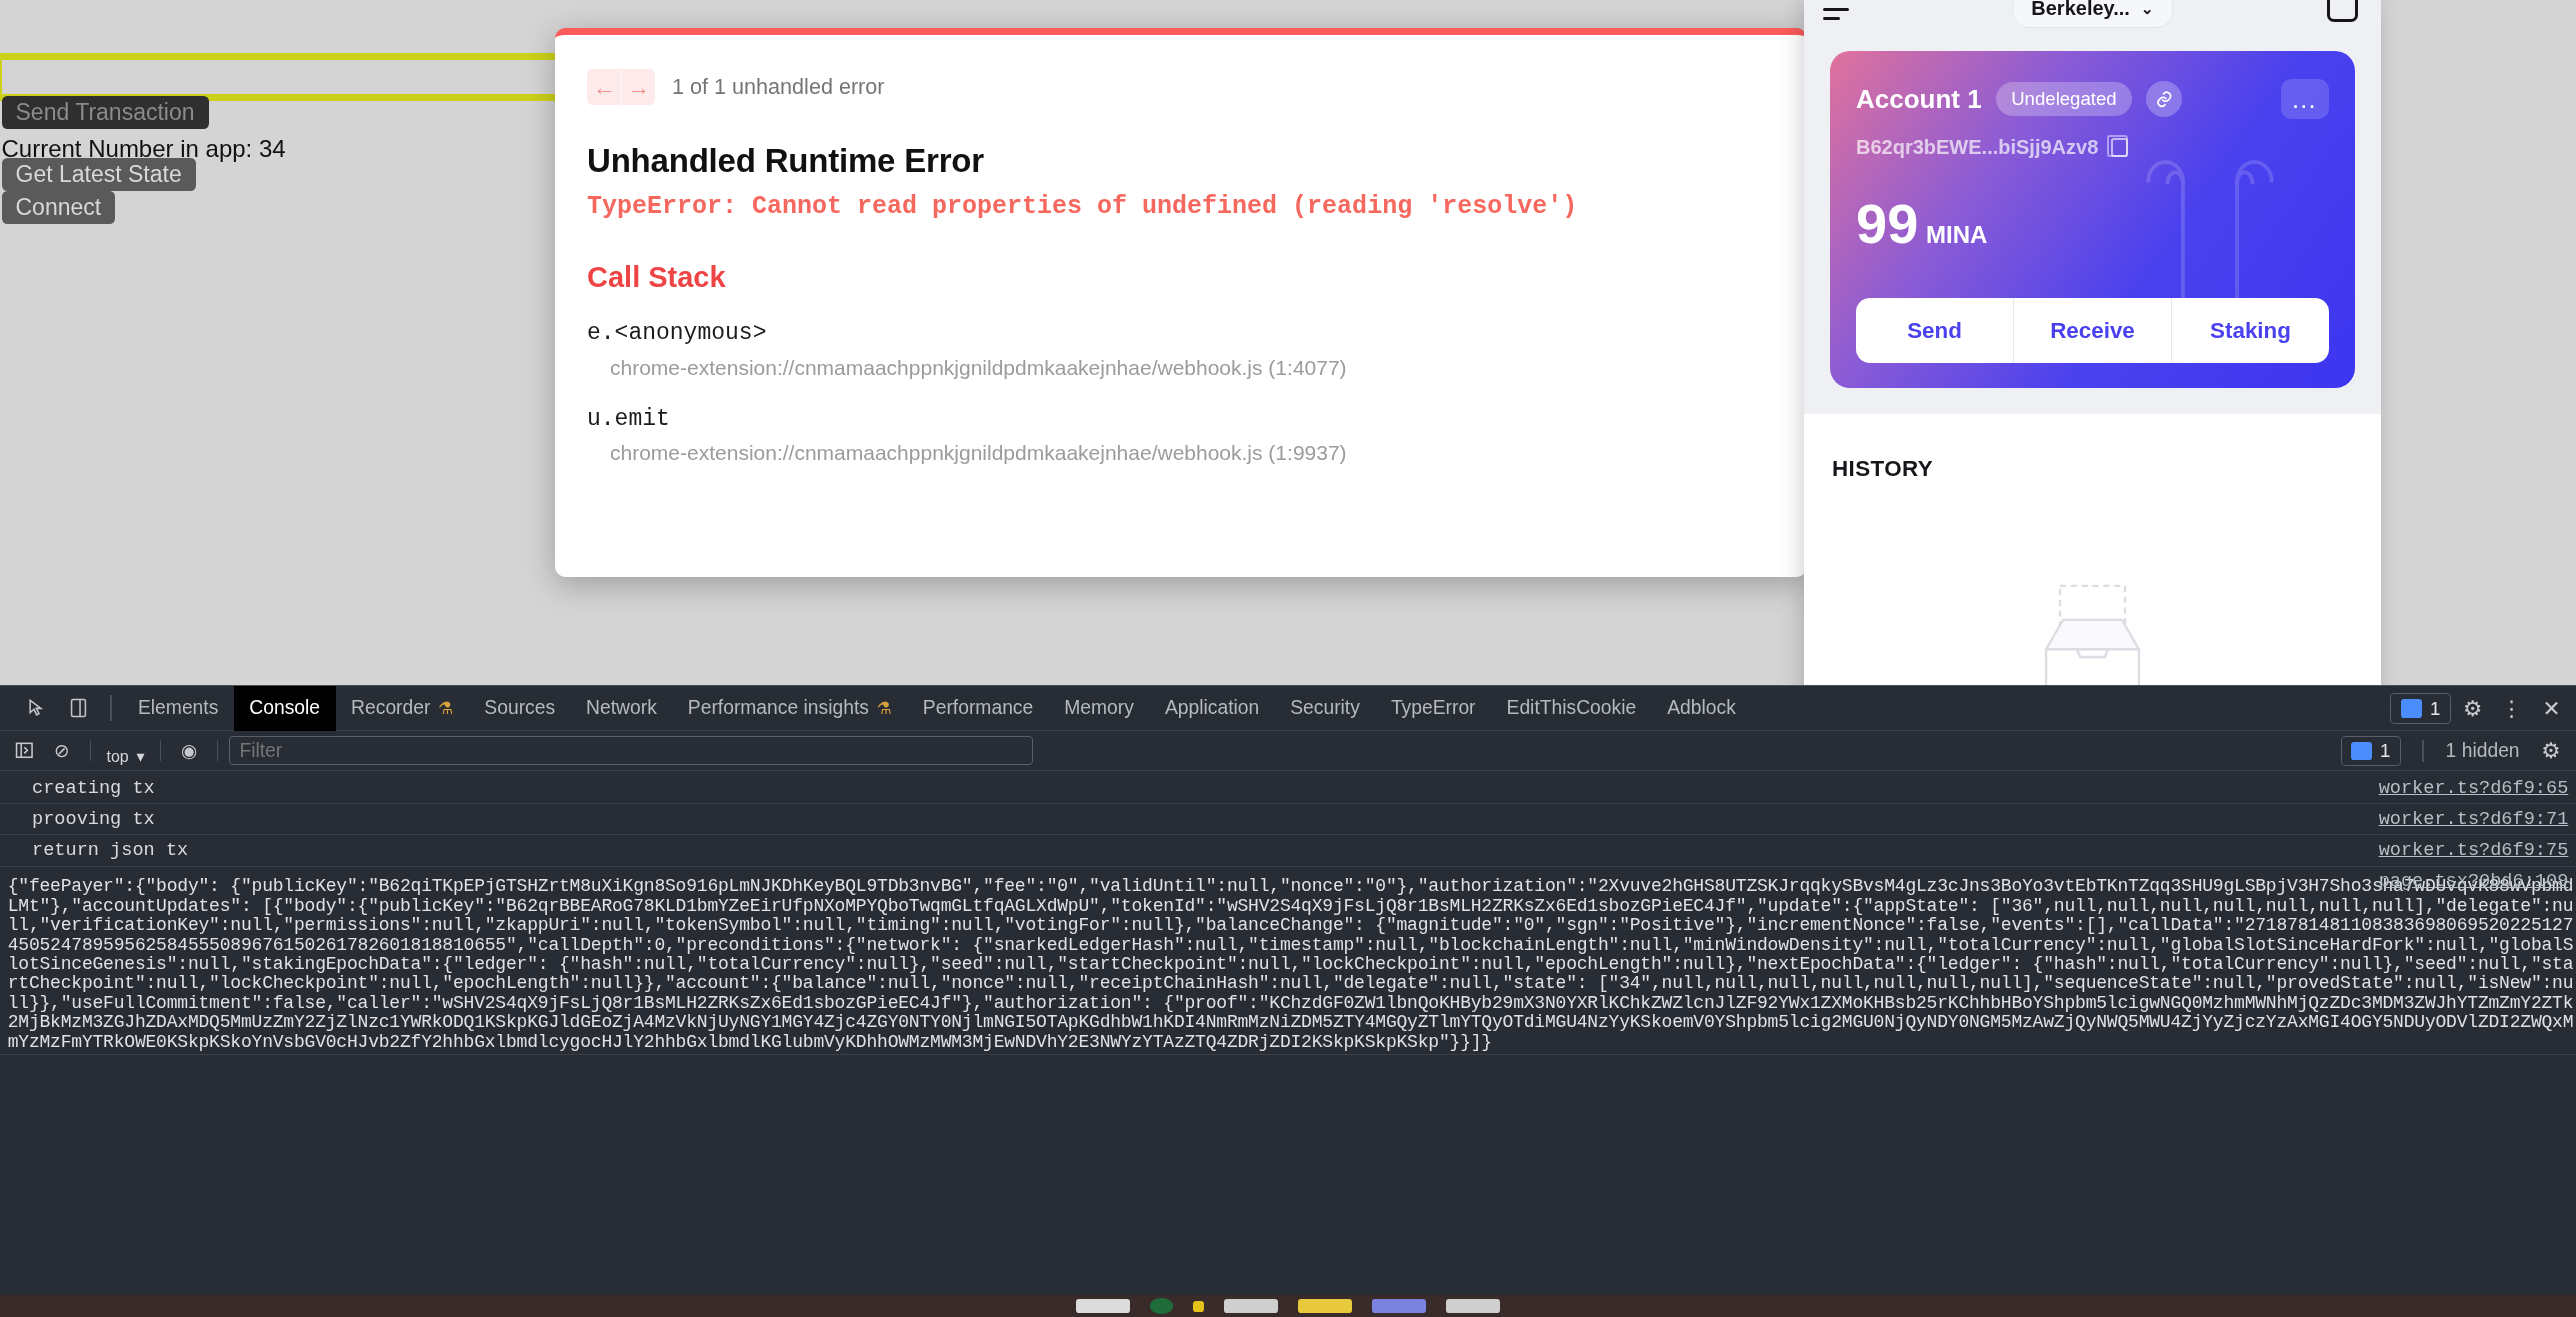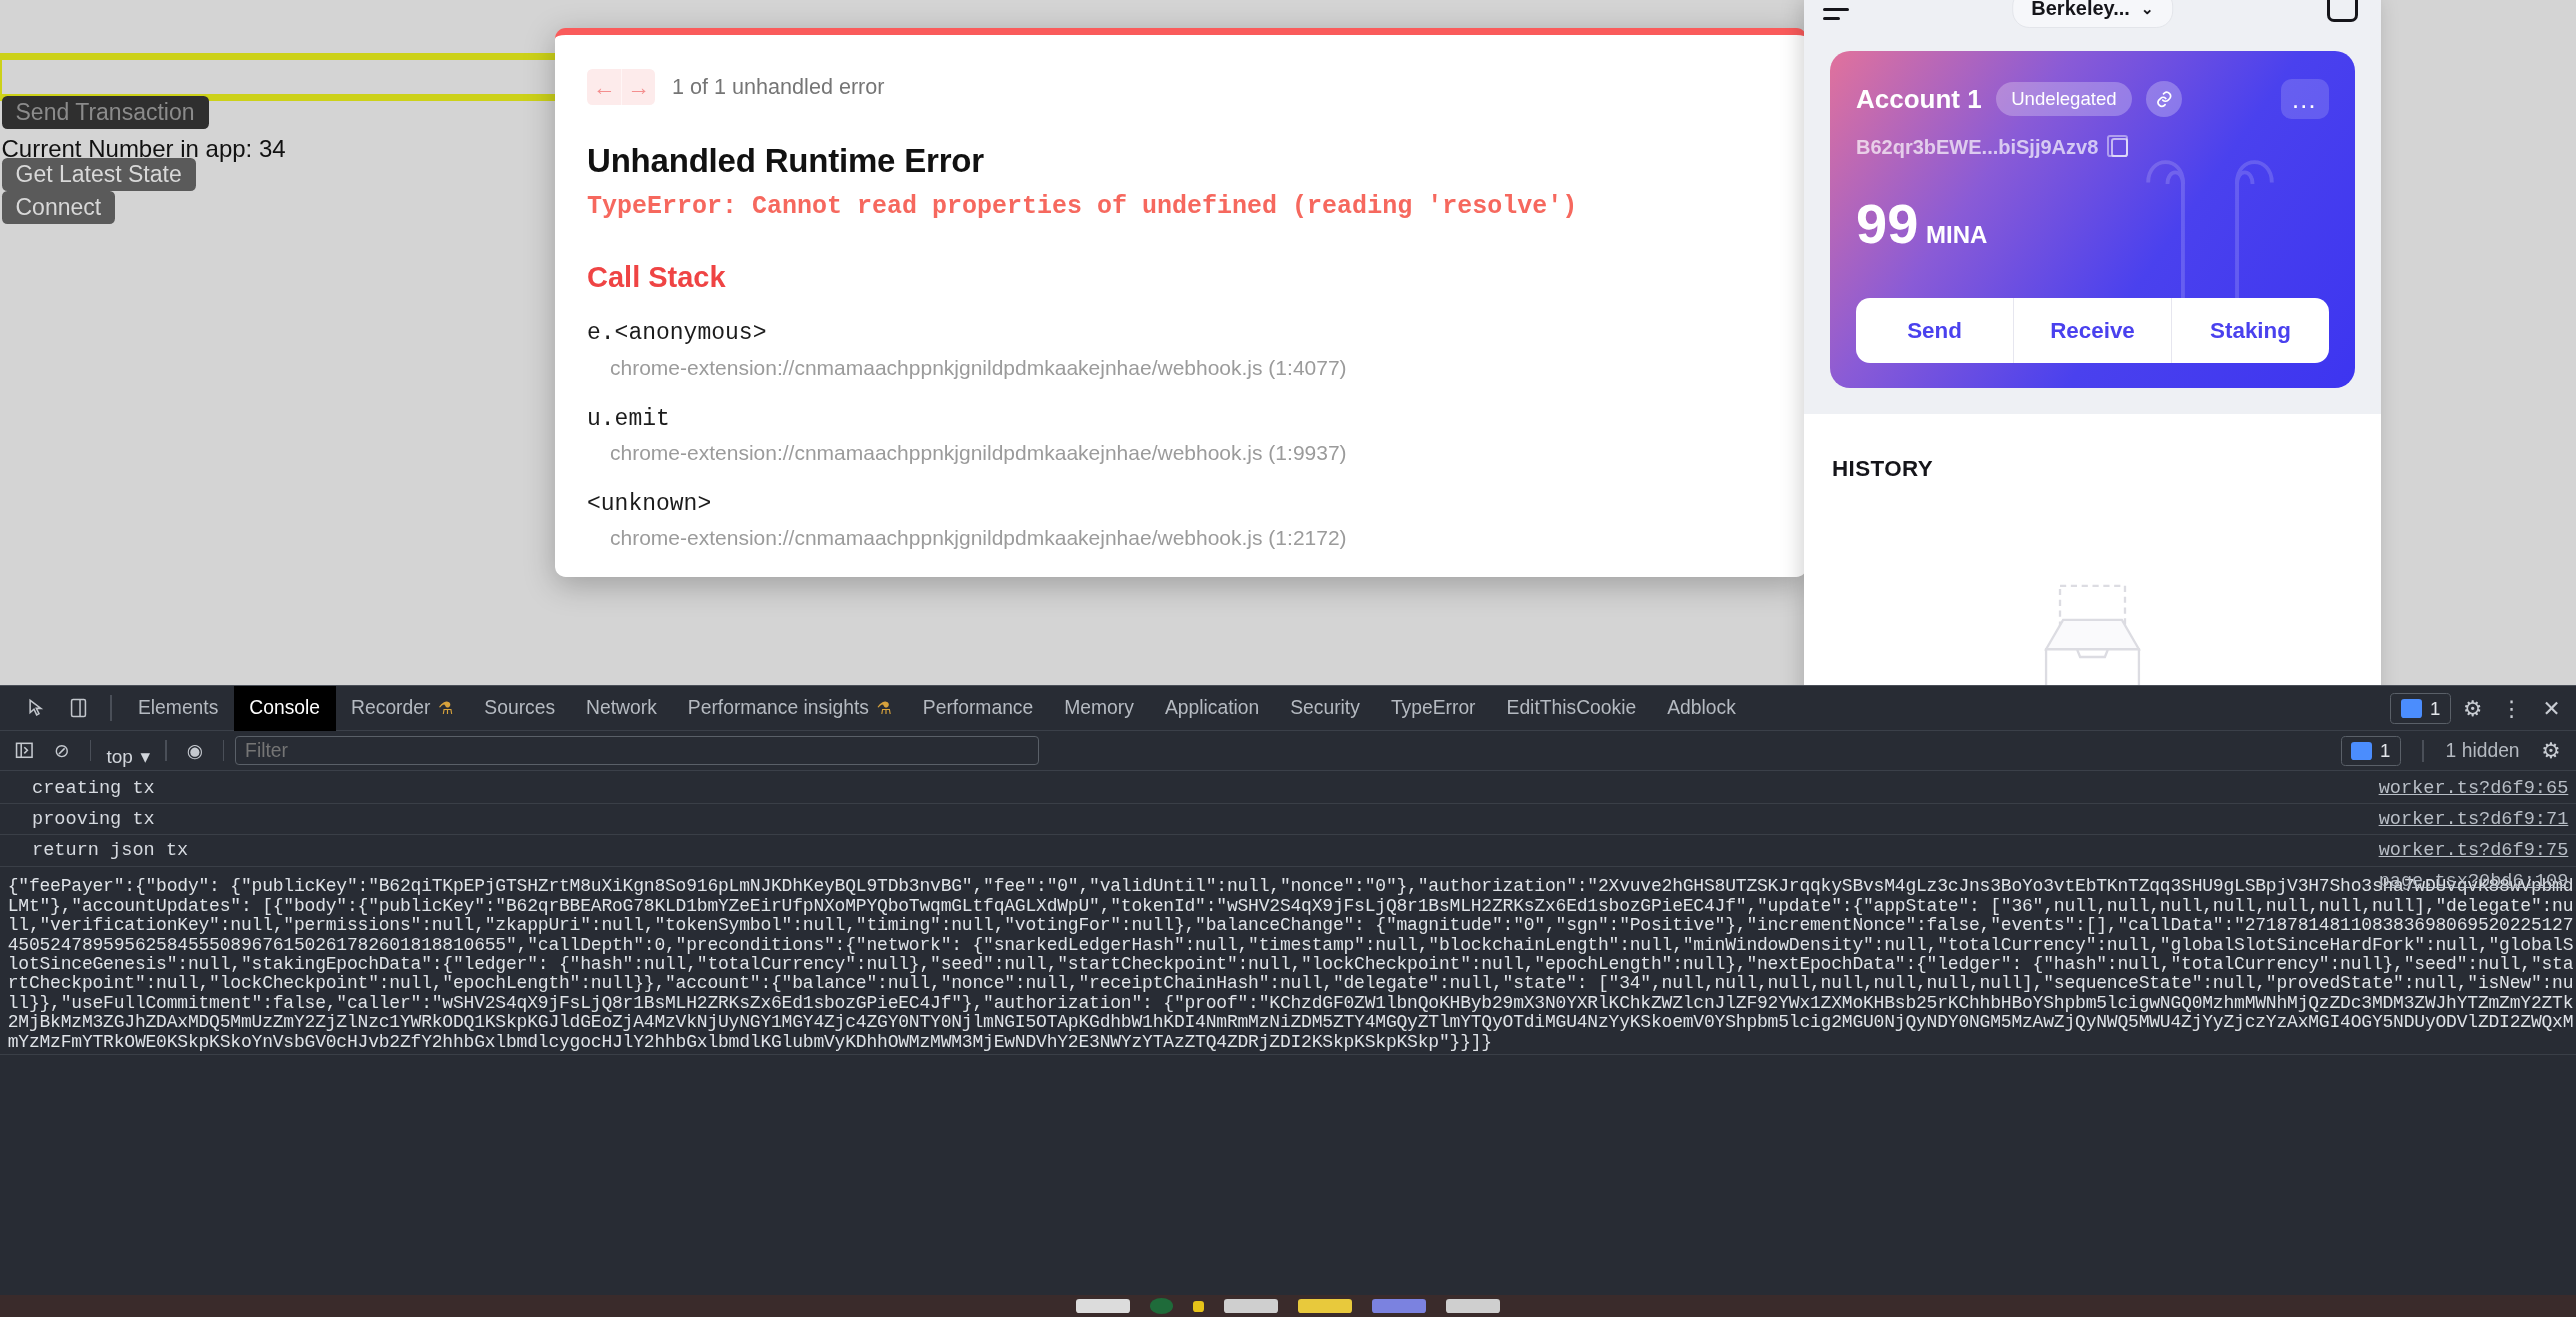--- a/index.html
+++ b/index.html
@@ -249,21 +249,21 @@
 
   .dt-filterbar {
     height: 40px; background: #282c34;
     display: flex; align-items: center;
     padding: 0 7.7px; gap: 3.1px;
     border-bottom: 1.5px solid #3b4049;
     position: relative;
   }
   .fb-ic { width: 34px; height: 31px; display: flex; align-items: center; justify-content: center; color: #c5c9cf; font-size: 18.6px; }
   .fb-vsep { width: 1.5px; height: 21.6px; background: #4a4f58; margin: 0 7.7px; }
-  .fb-ctx { display: flex; align-items: center; gap: 7.7px; color: #d2d6dc; font-size: 19px; padding: 0 4.6px; margin-top: 12px; }
+  .fb-ctx { display: flex; align-items: center; gap: 7.7px; color: #d2d6dc; font-size: 16px; padding: 0 4.6px; margin-top: 12px; }
   .fb-input {
     flex: 0 0 auto; width: 804px; height: 29px;
     border: 1.5px solid #5a6068; border-radius: 3.9px;
     background: transparent; color: #9aa0a8; font-size: 19.3px;
     padding: 0 9.3px; line-height: 26px;
   }
   .fb-right {
     position: absolute; right: 7.7px; top: 0; height: 40px;
     display: flex; align-items: center; gap: 14px;
   }
@@ -329,24 +329,20 @@
     <div class="err-msg">TypeError: Cannot read properties of undefined (reading 'resolve')</div>
     <div class="err-stack-title">Call Stack</div>
 
     <div class="frame">
       <div class="frame-fn">e.&lt;anonymous&gt;</div>
       <div class="frame-loc">chrome-extension://cnmamaachppnkjgnildpdmkaakejnhae/webhook.js (1:4077)</div>
     </div>
     <div class="frame">
       <div class="frame-fn">u.emit</div>
       <div class="frame-loc">chrome-extension://cnmamaachppnkjgnildpdmkaakejnhae/webhook.js (1:9937)</div>
-    </div>
-    <div class="frame">
-      <div class="frame-fn">&lt;unknown&gt;</div>
-      <div class="frame-loc">chrome-extension://cnmamaachppnkjgnildpdmkaakejnhae/webhook.js (1:2172)</div>
     </div>
   </div>
 
   <div class="wallet">
     <div class="wallet-topbar">
       <div class="w-hamburger">
           <i></i>
           <i></i>
         </div>
       <div class="w-network">

